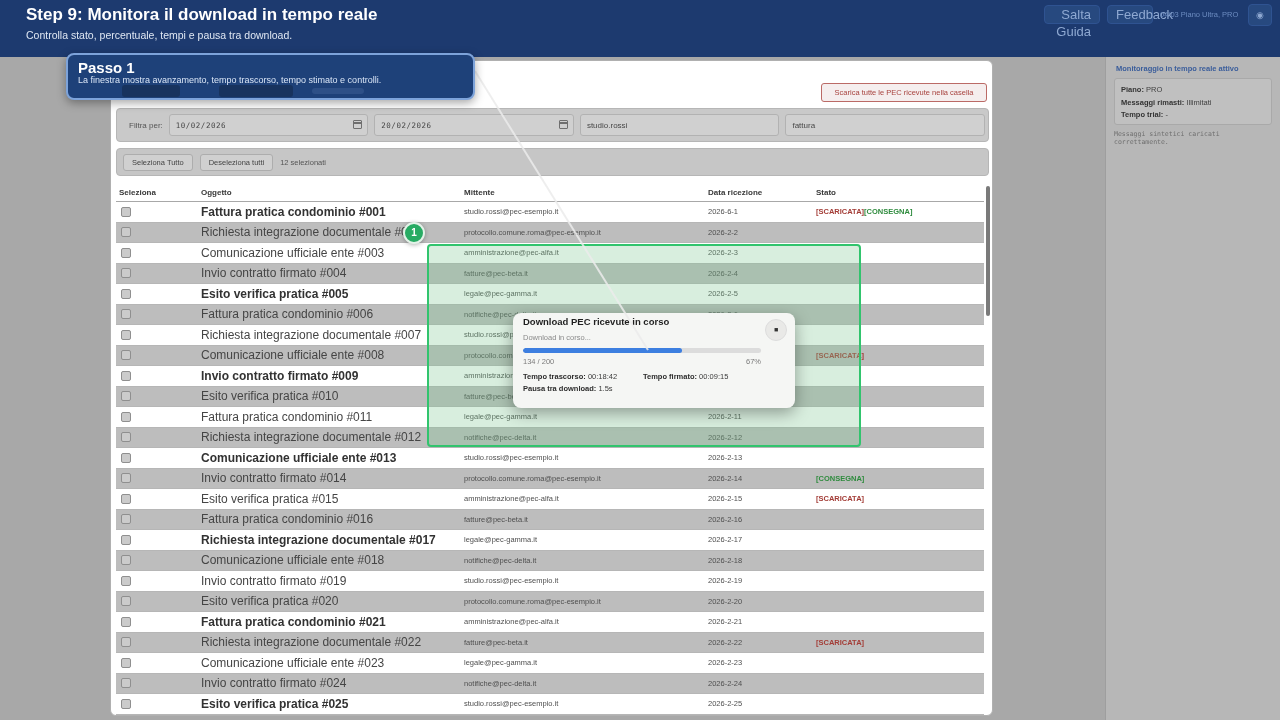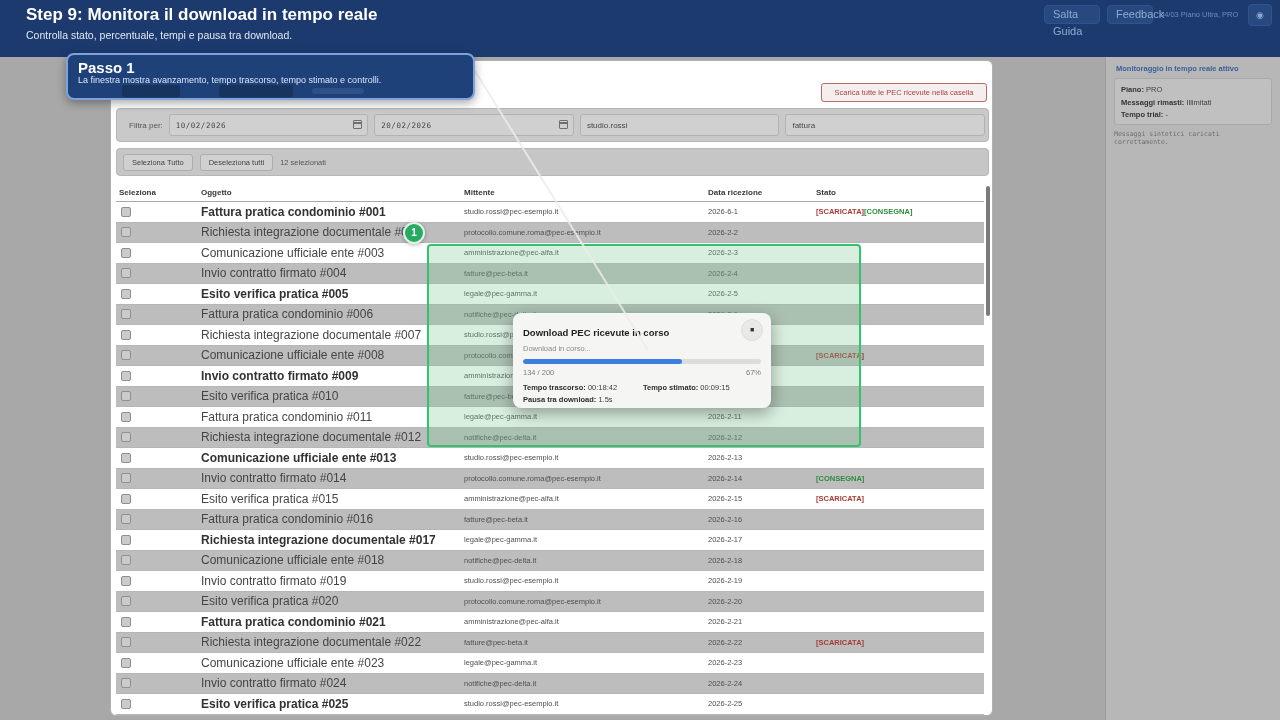--- a/index.html
+++ b/index.html
@@ -4,21 +4,21 @@
 <style>
   * { margin:0; padding:0; box-sizing:border-box; }
   html,body { width:1280px; height:720px; overflow:hidden; background:#a8a8a8;
               font-family:"Liberation Sans", sans-serif; }
 
   
   #banner { position:absolute; left:0; top:0; width:1280px; height:57px; background:#1d3a6f; z-index:25; }
   #banner-title { position:absolute; left:26px; top:5px; font-size:17px; font-weight:bold; color:#ffffff; }
   #banner-sub { position:absolute; left:26px; top:29px; font-size:10.5px; color:#dfe7f3; }
   .banner-btn { position:absolute; top:5px; height:19px; background:#27497f; border:1px solid #2f5391;
-                border-radius:4px; color:#8fa9d2; font-size:11px; text-align:left; line-height:17px;
+                border-radius:4px; color:#8fa9d2; font-size:13px; text-align:right; line-height:17px;
                 font-family:"Liberation Sans", sans-serif; padding:0 8px; }
   #skip-btn { left:1044px; width:56px; }
   #feedback-btn { left:1107px; width:46px; }
   #plan-chip { position:absolute; left:1160px; top:10px; font-size:7.5px; color:#6c8cc0; }
   #icon-btn { position:absolute; left:1248px; top:4px; width:24px; height:22px; background:#27497f;
               border:1px solid #2f5391; border-radius:4px; color:#8fa9d2; font-size:9px; line-height:20px; text-align:center; }
 
   
   #tooltip { position:absolute; left:66px; top:53px; width:409px; height:47px; background:#1e4179;
              border:2px solid #7da3da; border-radius:8px; z-index:30; box-shadow:0 3px 10px rgba(0,0,0,.35); }
@@ -72,22 +72,22 @@
   #scrollthumb { position:absolute; left:875px; top:125px; width:4px; height:130px; background:#7a7a7a; border-radius:2px; }
 
   
   #greenbox { position:absolute; left:427px; top:244px; width:434px; height:203px;
               border:2px solid #31c46d; background:rgba(125,200,145,.30); border-radius:4px; z-index:5; }
   #leader { position:absolute; left:0; top:0; z-index:12; pointer-events:none; }
   #callout { position:absolute; left:403px; top:222px; width:22px; height:22px; border-radius:50%;
              background:#27ab63; border:2px solid #e3f2e8; color:#ffffff; font-size:10px; font-weight:bold;
              text-align:center; line-height:18px; z-index:20; box-shadow:0 1px 4px rgba(0,0,0,.3); }
 
-  #modal { position:absolute; left:513px; top:313px; width:258px; height:95px; background:#f5f6f4;
-           border-radius:8px; z-index:10; box-shadow:0 5px 16px rgba(0,0,0,.35); padding:12px 10px; }
+  #modal { position:absolute; left:513px; top:313px; width:282px; height:95px; background:#f5f6f4;
+           border-radius:8px; z-index:10; box-shadow:0 5px 16px rgba(0,0,0,.35); padding:1px 10px; }
   #modal-title { font-size:9.5px; font-weight:bold; color:#1f1f1f; margin-top:2px; }
   #stop-btn { position:absolute; right:8px; top:6px; width:22px; height:22px; border-radius:50%;
               background:#e9e9e7; border:1px solid #dddddd; font-size:7px; color:#333333; line-height:20px; text-align:center; }
   #modal-status { font-size:7.5px; color:#8a8a8a; margin-top:6px; }
   #ptrack { margin-top:6px; width:238px; height:5px; background:#dcdcdc; border-radius:3px; overflow:hidden; }
   #pfill { height:5px; background:#3d7fe0; border-radius:3px; }
   #counts { display:flex; justify-content:space-between; font-size:7.5px; color:#7b7b7b; margin-top:4px; width:238px; }
   #times { display:flex; font-size:7.5px; color:#3a3a3a; margin-top:6px; }
   #times .lbl, #pause .lbl { font-weight:bold; color:#2c2c2c; }
   #times .t1 { width:120px; }
@@ -346,21 +346,21 @@
   <div id="modal-status">Download in corso...</div>
   <div id="ptrack">
     <div id="pfill" style="width: 67%;"></div>
   </div>
   <div id="counts">
     <span>134 / 200</span>
     <span>67%</span>
   </div>
   <div id="times">
     <span class="t1"><span class="lbl">Tempo trascorso:</span><span> 00:18:42</span></span>
-    <span class="t2"><span class="lbl">Tempo stimato:</span><span> 00:09:15</span></span>
+    <span class="t2"><span class="lbl">Tempo firmato:</span><span> 00:09:15</span></span>
   </div>
   <div id="pause">
     <span class="lbl">Pausa tra download:</span><span> 1.5s</span>
   </div>
 </div>
 
 <div id="tooltip">
   <div id="tooltip-title">Passo 1</div>
   <div id="tooltip-body">La finestra mostra avanzamento, tempo trascorso, tempo stimato e controlli.</div>
   <div class="silhouette" id="sil-1"></div>

